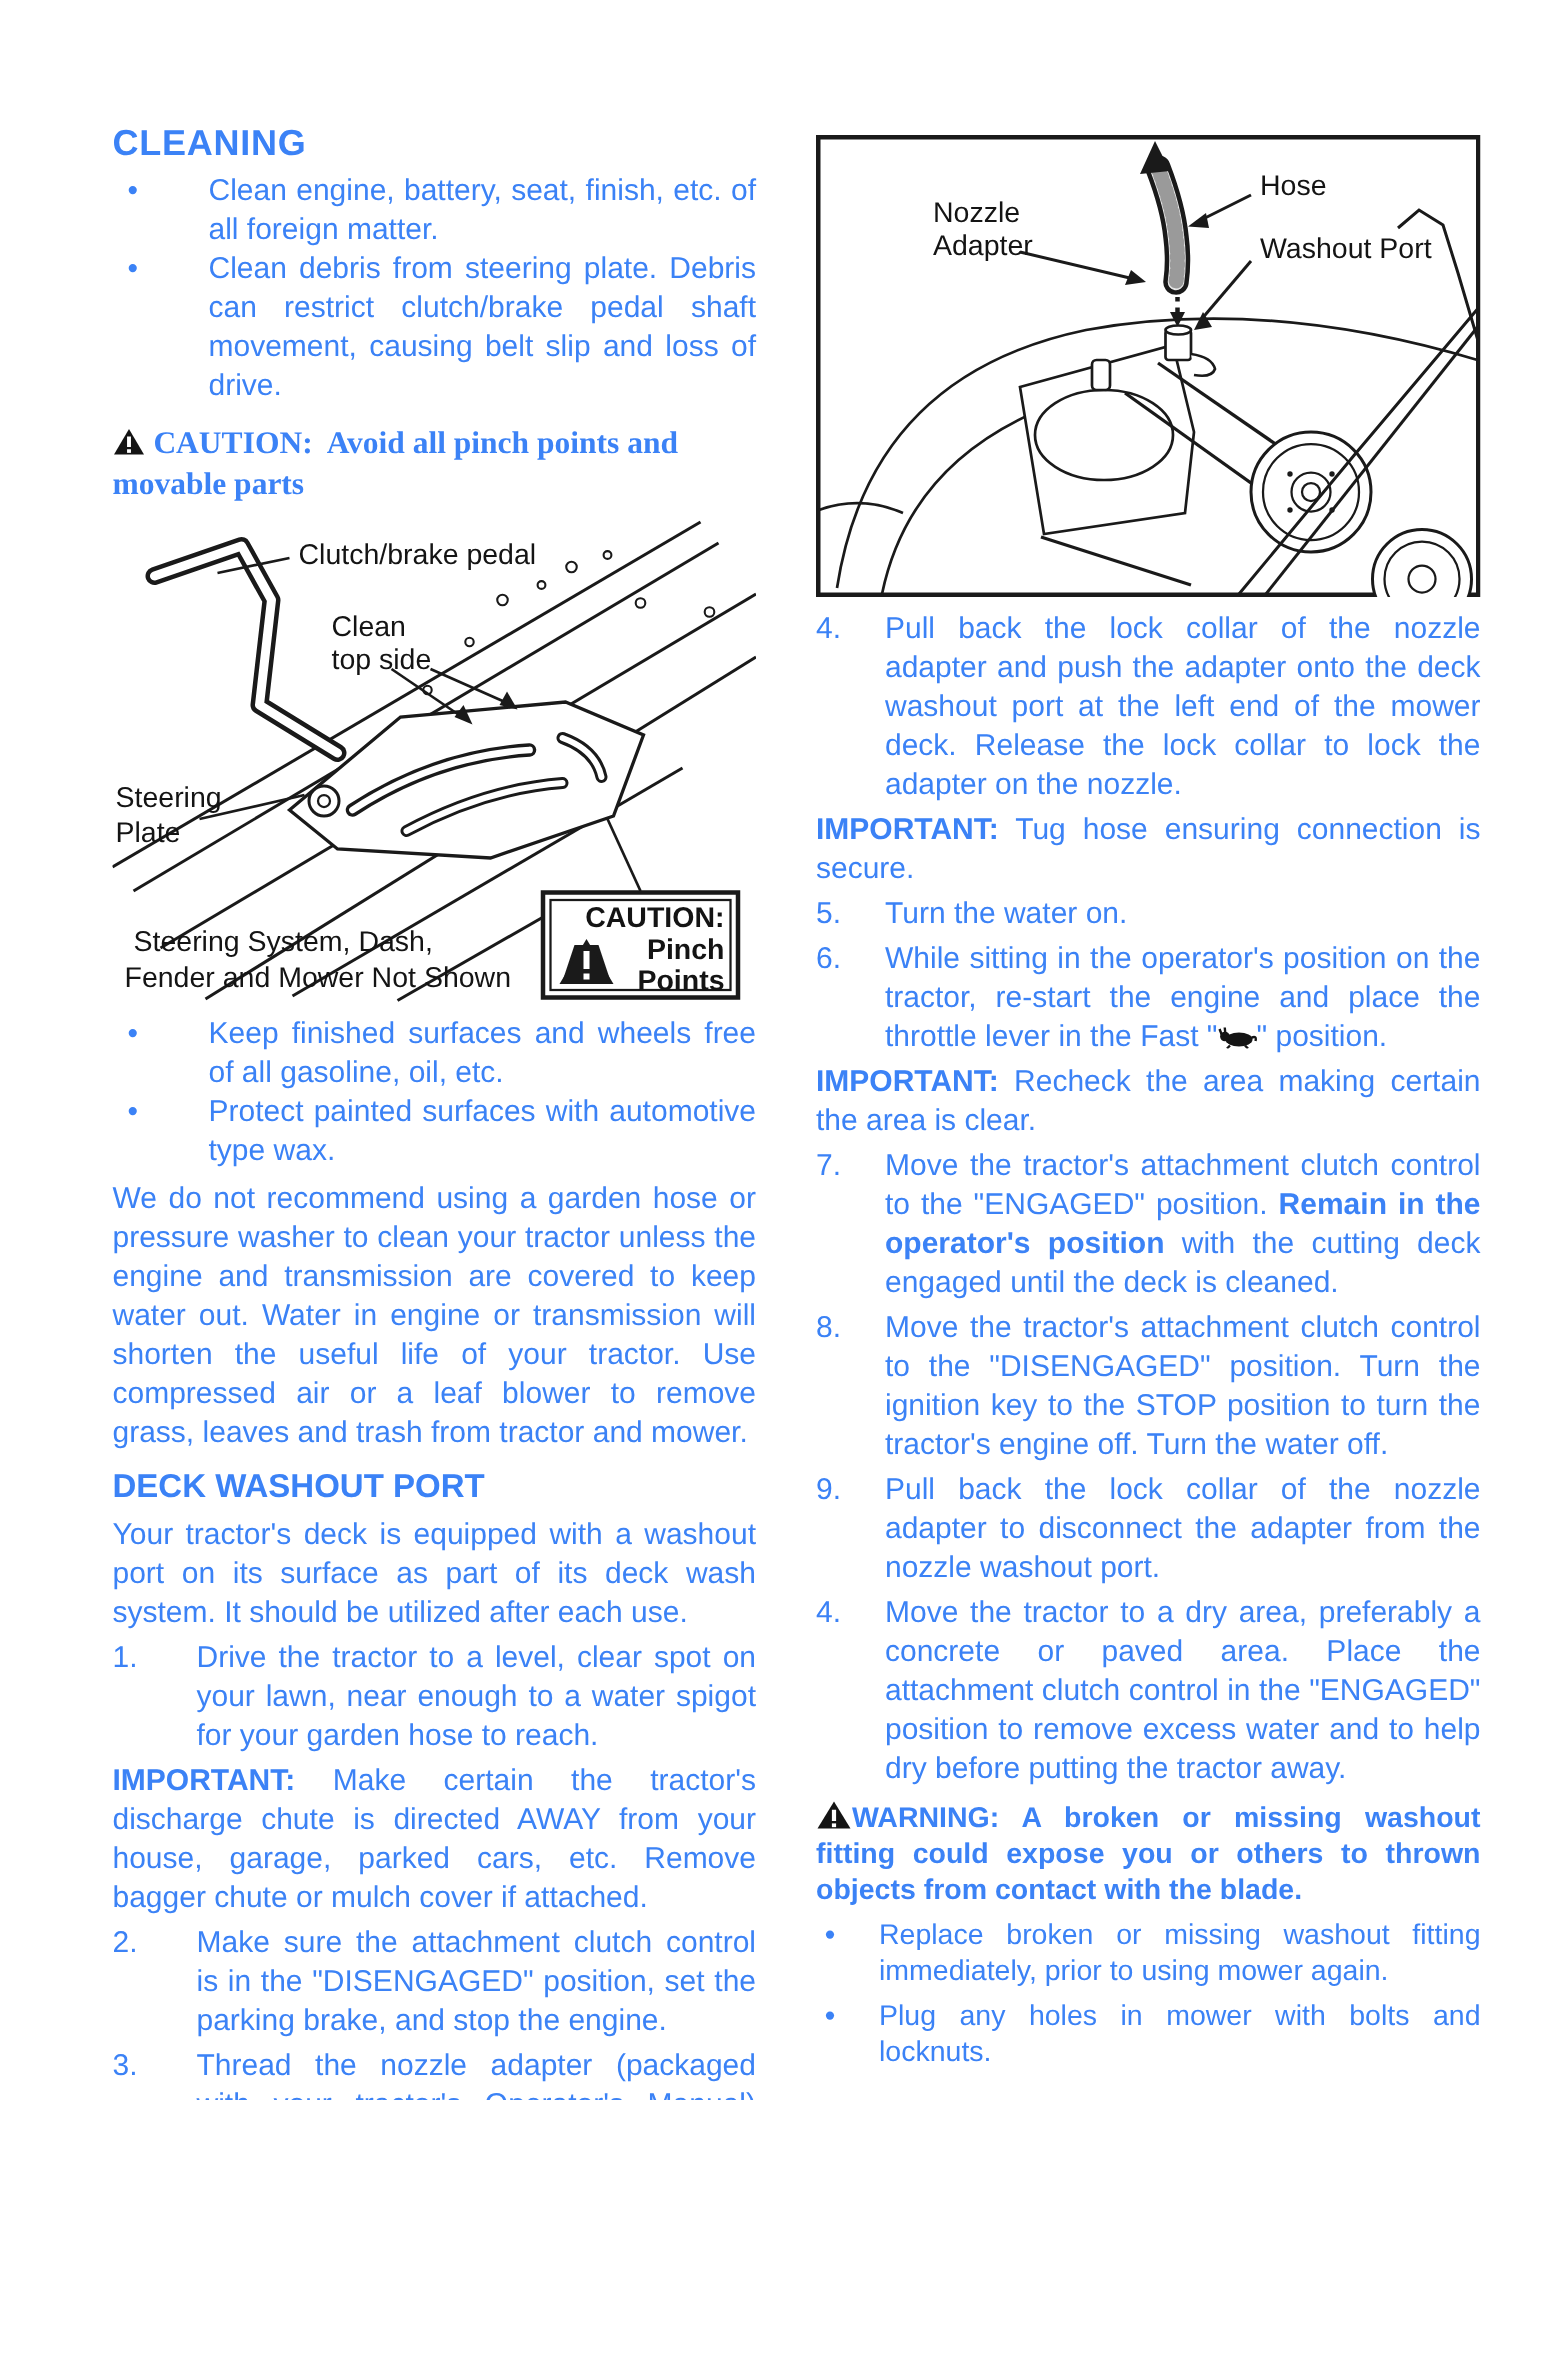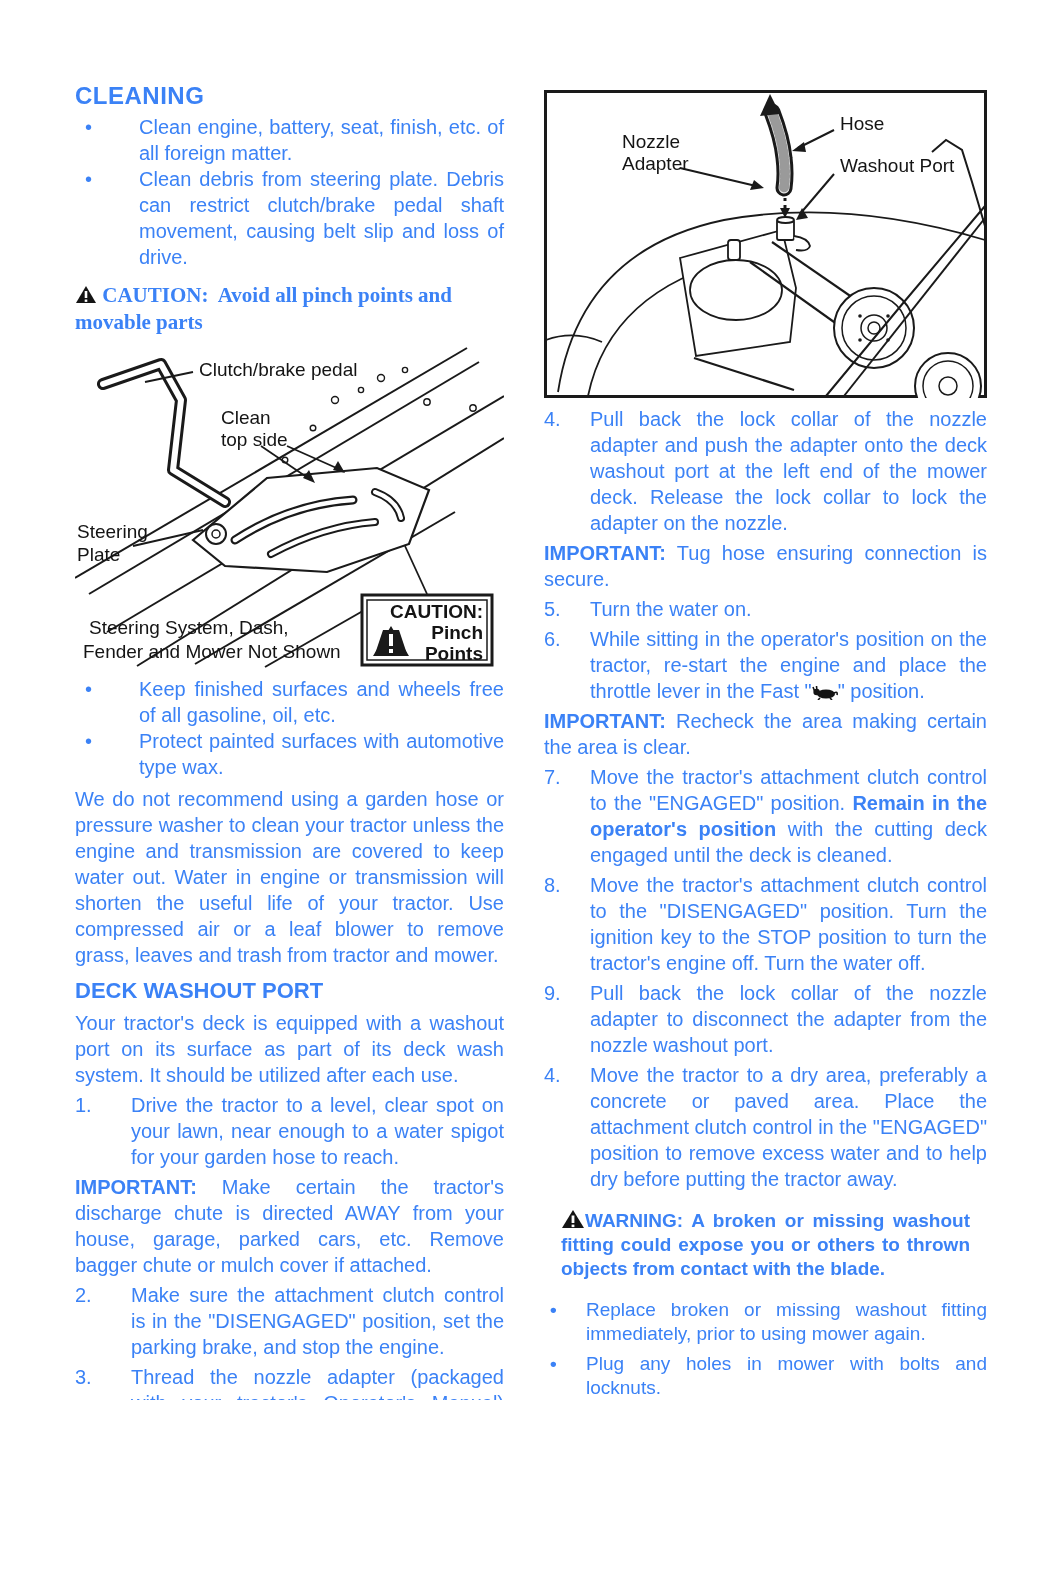--- a/index.html
+++ b/index.html
@@ -19,21 +19,21 @@
   .bullet-row .dot{width:64px;flex:0 0 64px;font-size:20px;line-height:26px;padding-left:10px;box-sizing:border-box;}
   .bullet-row .btxt{flex:1;font-size:20px;line-height:26px;text-align:justify;}
   .step{display:flex;margin:4px 0 0 0;}
   .step .num{flex:0 0 56px;width:56px;font-size:20px;line-height:26px;}
   .col-right .step .num{flex:0 0 46px;width:46px;}
   .step .txt{flex:1;font-size:20px;line-height:26px;text-align:justify;}
   .important{font-size:20px;line-height:26px;text-align:justify;margin:4px 0 0 0;}
   .important b{font-weight:700;}
   .caution-p{font-size:21px;line-height:27px;font-weight:700;margin:12px 0 6px 0;font-family:Liberation Serif, serif;}
   .warn-sect{margin-top:8px;}
-  .warn-head{font-size:19px;line-height:24px;font-weight:700;text-align:justify;margin:17px;}
+  .warn-head{font-size:19px;line-height:24px;font-weight:700;text-align:justify;margin:0;}
   .warn-bullet{display:flex;margin-top:6px;}
   .warn-bullet .dot{flex:0 0 42px;width:42px;font-size:19px;line-height:24px;padding-left:6px;box-sizing:border-box;font-weight:700;}
   .warn-bullet .btxt{flex:1;font-size:19px;line-height:24px;font-weight:400;text-align:justify;}
   .page-number{position:absolute;left:75px;top:1452px;width:884px;text-align:right;font-size:21px;margin-top:48px;}
   svg text{font-family:"Liberation Sans","DejaVu Sans",sans-serif;fill:#141414;}
   .fig{display:block;margin:6px 0 8px 0;}
   .inline-ico{display:inline-block;vertical-align:-2px;}
 </style>
 </head>
 <body>

